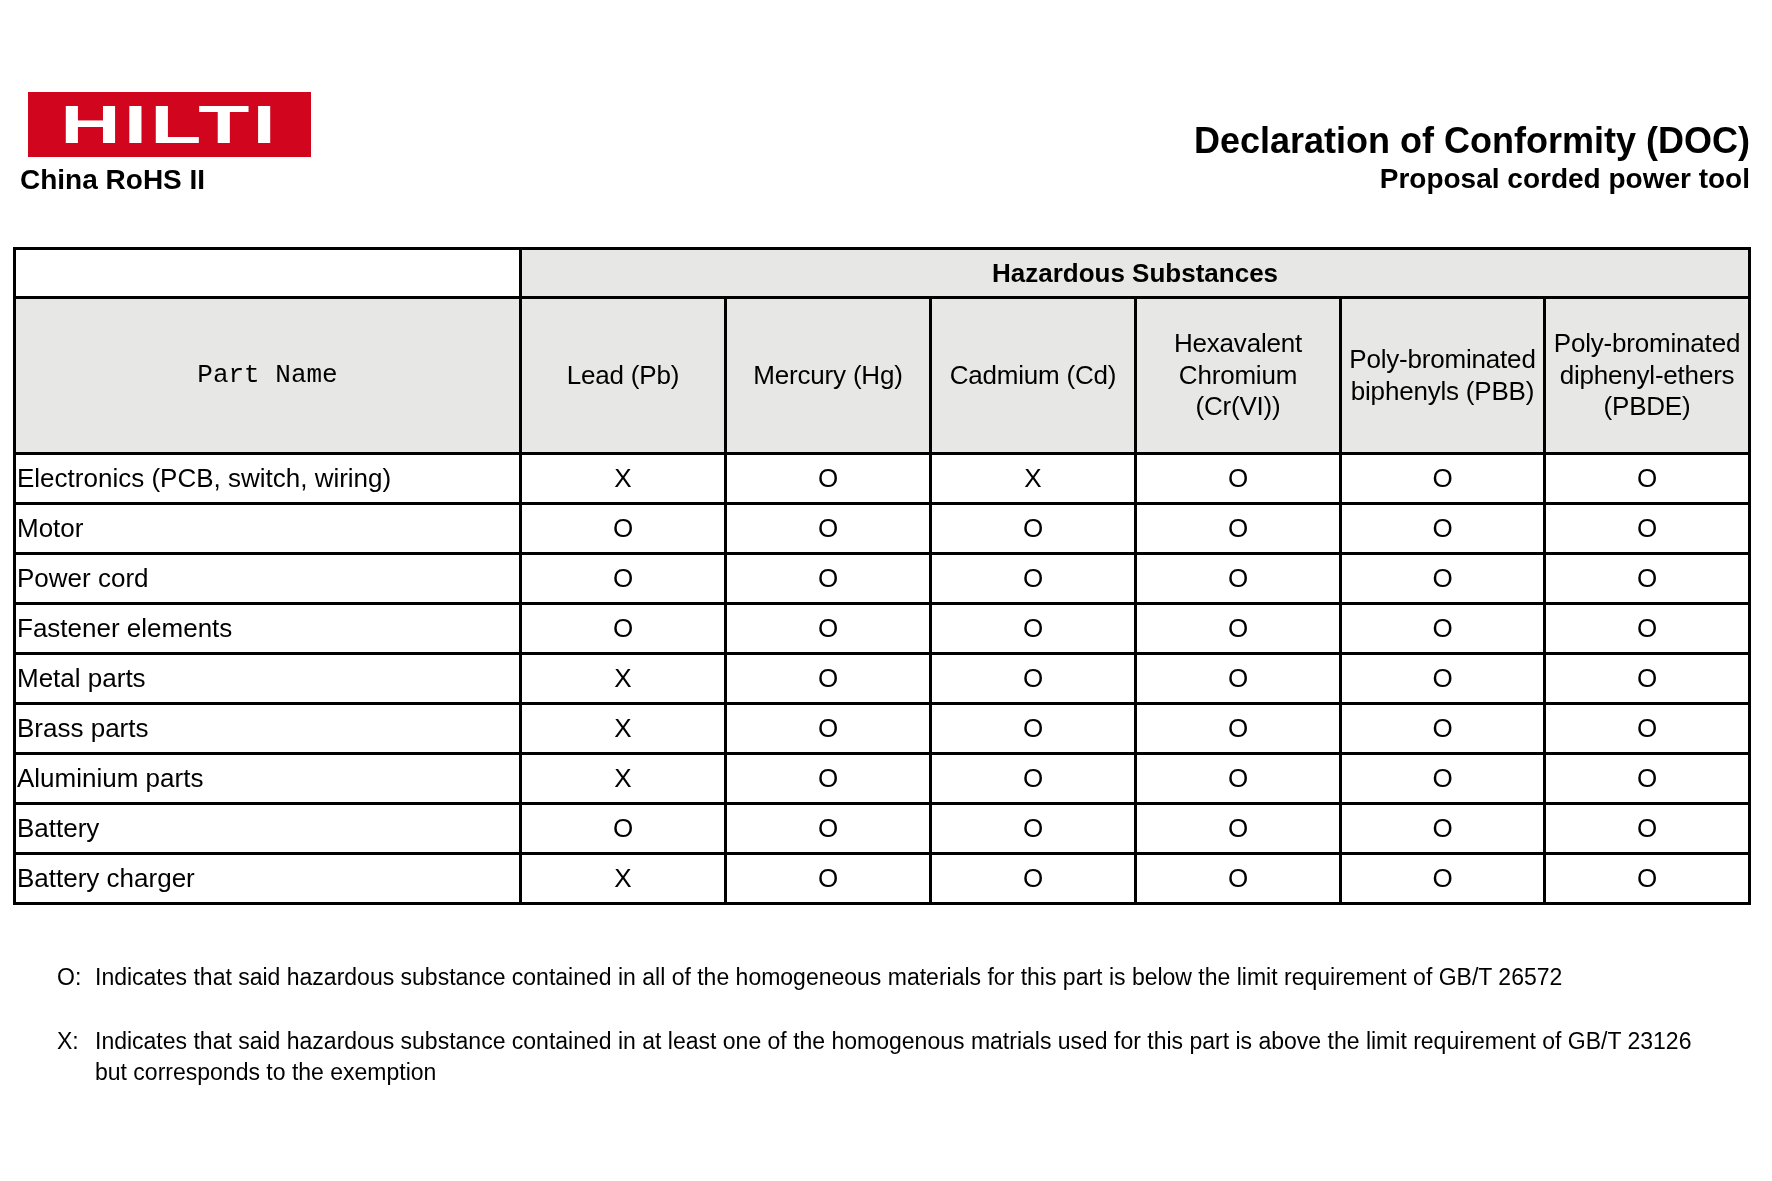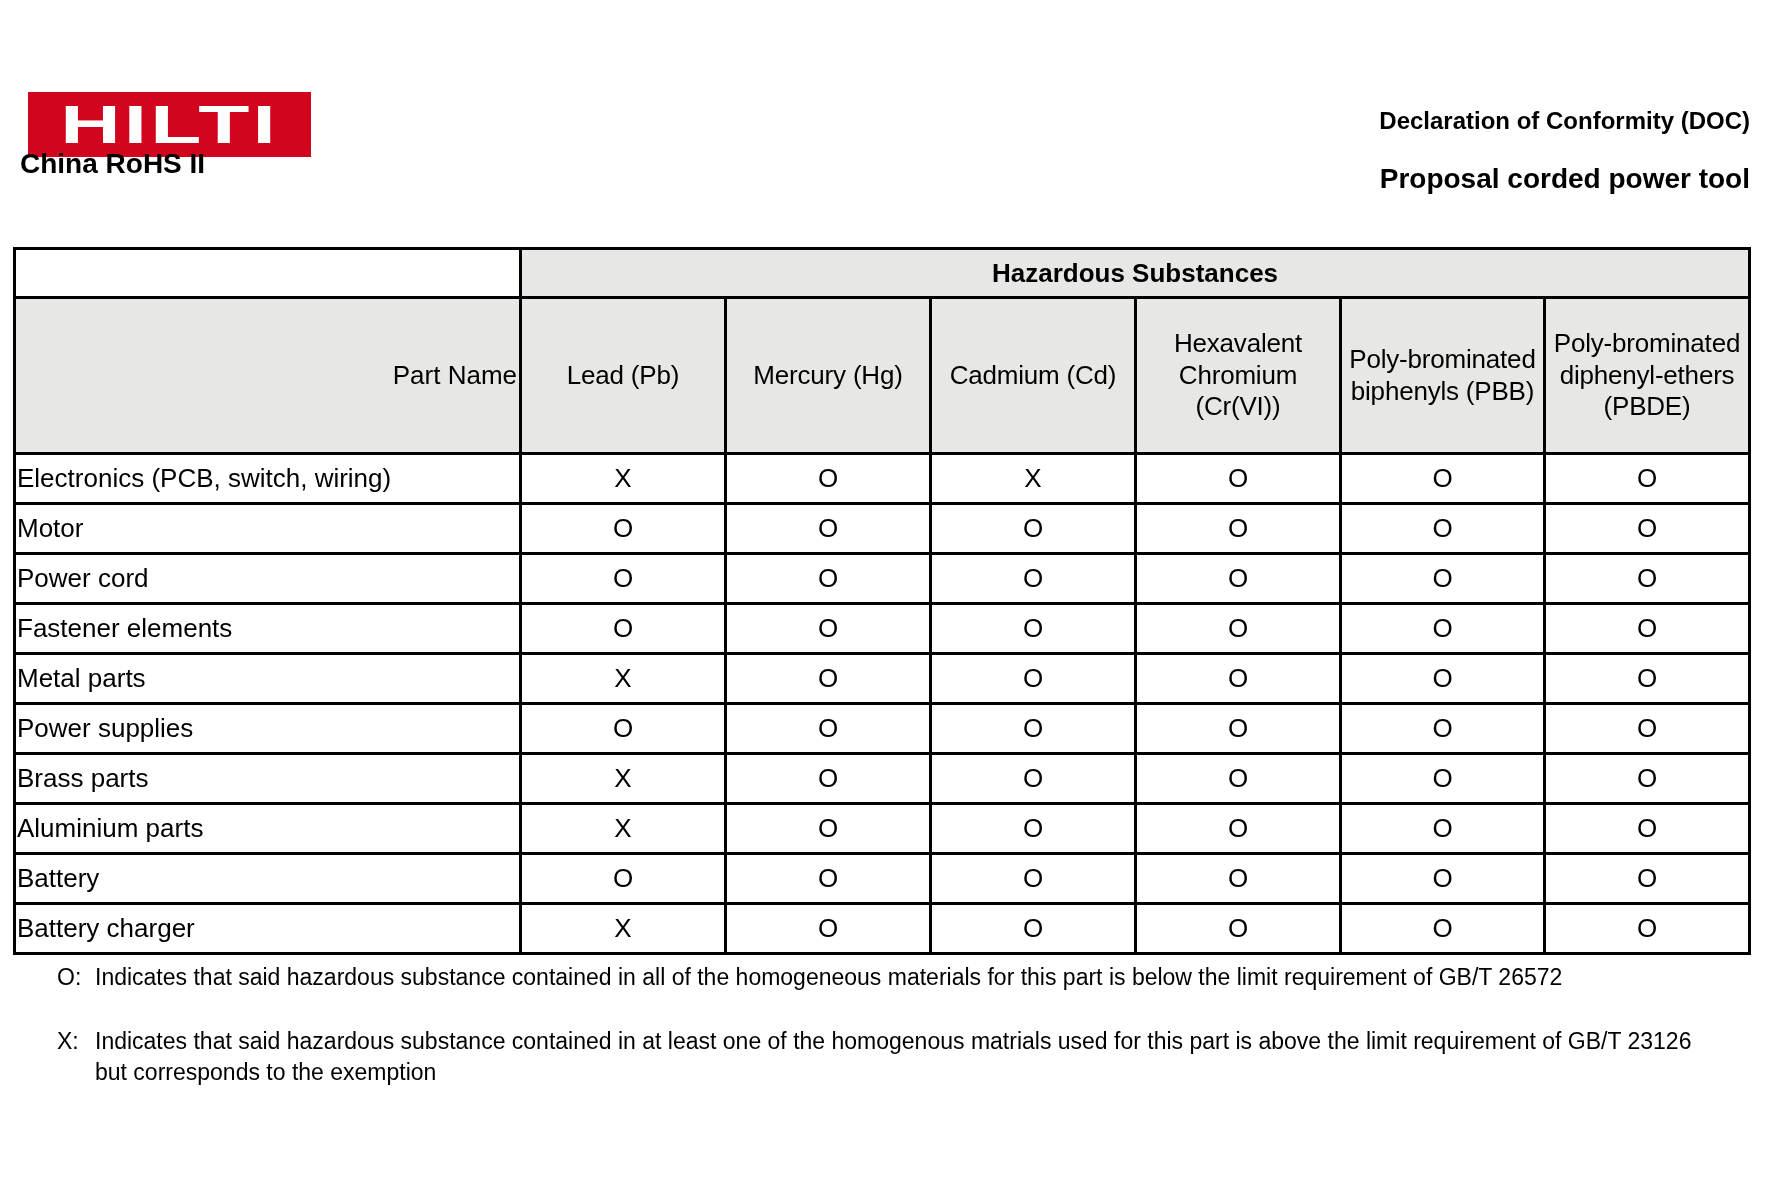--- a/index.html
+++ b/index.html
@@ -25,25 +25,25 @@
     overflow:hidden;
   }
   .logo-text{
     color:#fff;font-weight:700;font-size:54px;line-height:65px;
     letter-spacing:2px;
     transform:scaleX(1.55);
     transform-origin:center center;
     user-select:none;
   }
   .doc-title{
-    position:absolute;top:107px;right:22px;
-    font-size:24px;font-weight:700;white-space:nowrap;
+    position:absolute;top:120px;right:22px;
+    font-size:36px;font-weight:700;white-space:nowrap;
   }
   .subtitle-left{
-    position:absolute;top:148px;left:20px;
+    position:absolute;top:164px;left:20px;
     font-size:28px;font-weight:700;white-space:nowrap;
   }
   .subtitle-right{
     position:absolute;top:163px;right:22px;
     font-size:28px;font-weight:700;white-space:nowrap;text-align:right;
   }
 
   
   table.rohs{
     position:absolute;left:13px;top:247px;
@@ -57,21 +57,21 @@
     background:var(--header-bg);
     font-weight:700;text-align:center;
     height:30px;padding:8px;line-height:28px;
   }
   tr.colhead-row{height:156px;}
   td.colhead{
     background:var(--header-bg);
     text-align:center;padding:0 2px;line-height:1.22;
     letter-spacing:-0.2px;
   }
-  td.colhead.part{text-align:right;letter-spacing:0;}
+  td.colhead.part{text-align:center;letter-spacing:0;font-family:Liberation Mono, monospace;}
   tr.body-row{height:50px;}
   td.part-cell{background:#fff;text-align:left;}
   td.val-cell{background:#fff;text-align:center;padding:0;}
 
   
   .footnotes{position:absolute;left:57px;top:962px;font-size:23px;}
   .footnote{position:relative;padding-left:38px;line-height:31px;margin-bottom:33px;}
   .fn-marker{position:absolute;left:0;top:0;}
   .fn-line{white-space:nowrap;}
 </style>
@@ -146,29 +146,20 @@
           <td class="val-cell">O</td>
           <td class="val-cell">O</td>
           <td class="val-cell">O</td>
           <td class="val-cell">O</td>
           <td class="val-cell">O</td>
           <td class="val-cell">O</td>
         </tr>
         <tr class="body-row">
           <td class="part-cell">Metal parts</td>
           <td class="val-cell">X</td>
-          <td class="val-cell">O</td>
-          <td class="val-cell">O</td>
-          <td class="val-cell">O</td>
-          <td class="val-cell">O</td>
-          <td class="val-cell">O</td>
-        </tr>
-        <tr class="body-row">
-          <td class="part-cell">Power supplies</td>
-          <td class="val-cell">O</td>
           <td class="val-cell">O</td>
           <td class="val-cell">O</td>
           <td class="val-cell">O</td>
           <td class="val-cell">O</td>
           <td class="val-cell">O</td>
         </tr>
         <tr class="body-row">
           <td class="part-cell">Brass parts</td>
           <td class="val-cell">X</td>
           <td class="val-cell">O</td>

